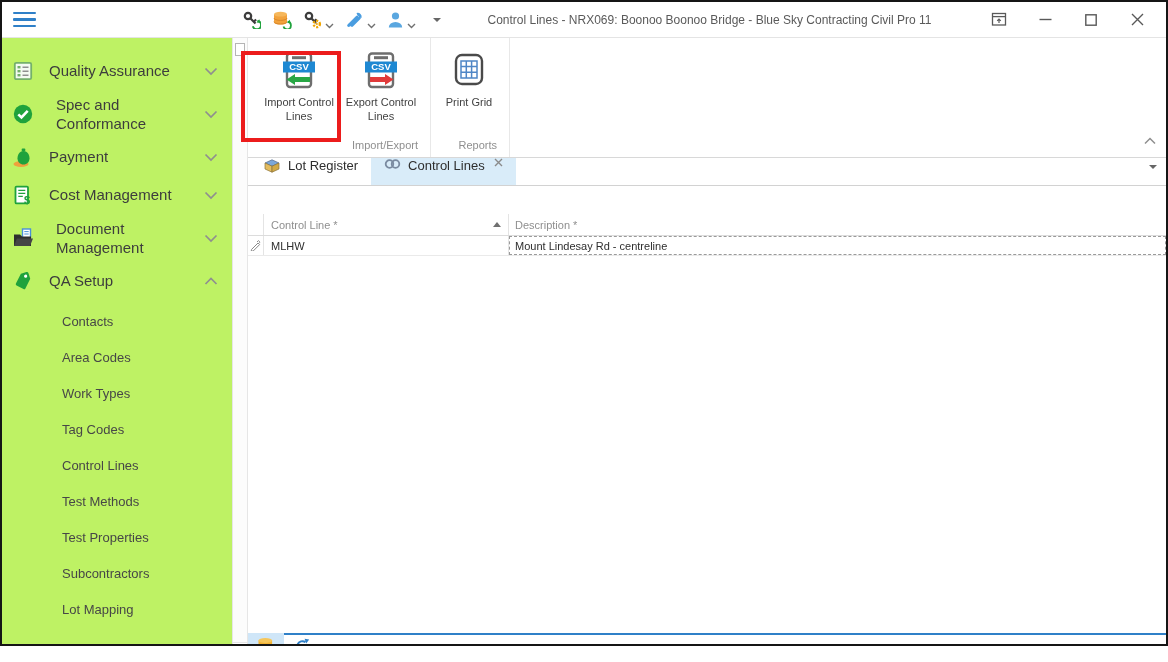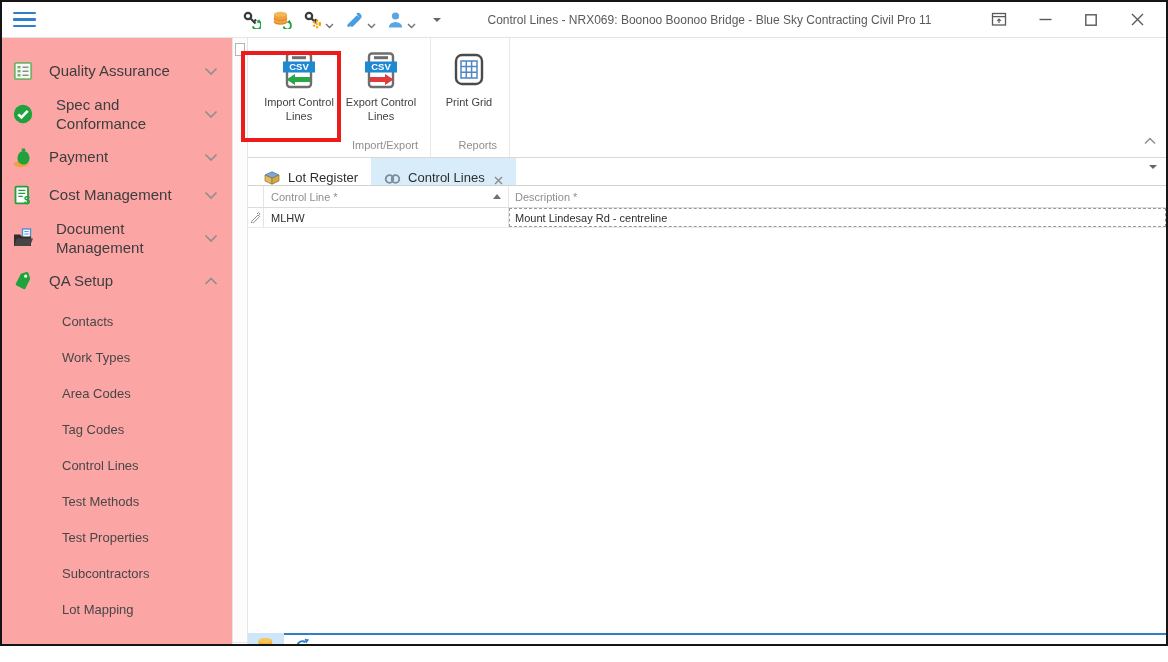--- a/index.html
+++ b/index.html
@@ -14,21 +14,21 @@
   .tb-left { width:238px; padding-left:11px; flex:none; }
   .hamburger { width:23px; display:flex; flex-direction:column; gap:4px; cursor:pointer; }
   .hamburger span { height:2.5px; background:#2f80c8; border-radius:1px; }
   .tb-tools { display:flex; align-items:center; gap:7px; flex:none; }
   .tool-btn { display:flex; align-items:flex-end; gap:3px; padding:1px 2px; cursor:pointer; }
   .tb-title { flex:1; text-align:center; font-size:12px; color:#5a5a5a; white-space:nowrap; overflow:hidden; }
   .win-controls { display:flex; align-items:center; flex:none; padding-right:6px; }
   .win-btn { width:46px; height:34px; display:flex; align-items:center; justify-content:center; cursor:pointer; }
   
   .app-body { display:flex; height:621px; }
-  .sidebar { width:230px; flex:none; overflow:hidden; padding-top:14px; background:#fca5a5; }
+  .sidebar { width:230px; flex:none; overflow:hidden; padding-top:14px; background:#bef264; }
   .sb-item { display:flex; align-items:center; gap:15px; padding:0 14px 0 10px; min-height:38px; cursor:pointer; }
   .sb-item.tall { min-height:48px;gap:22px; }
   .sb-item .lbl { font-size:15px; color:#3d3d3d; line-height:1.3; width:152px; }
   .sb-item .chev { margin-left:auto; flex:none; }
   .sb-sub { padding:10px 0 11px 60px; font-size:13px; color:#474747; cursor:pointer; white-space:nowrap; }
   .icon20 { width:22px; height:22px; flex:none; display:flex; align-items:center; justify-content:center; }
   
   .sb-scroll { width:16px; flex:none; position:relative; border-left:1px solid #e6e6e6; border-right:1px solid #e6e6e6; background:#fcfcfc; }
   .sb-thumb { position:absolute; top:5px; left:2px; right:2px; height:13px; background:#fff; border:1px solid #b5b5b5; cursor:pointer; }
   .sb-down { position:absolute; bottom:0; left:0; right:0; height:17px; border-top:1px solid #e6e6e6; background:#fff; display:flex; align-items:center; justify-content:center; cursor:pointer; }
@@ -37,28 +37,28 @@
   .ribbon { height:120px; flex:none; display:flex; align-items:stretch; border-bottom:1px solid #d8d8d8; position:relative; padding-left:4px; }
   .rgroup { display:flex; flex-direction:column; border-right:1px solid #e8e8e8; }
   .rbtns { flex:1; display:flex; padding:13px 8px 0 6px; }
   .rbtn { width:82px; display:flex; flex-direction:column; align-items:center; gap:6px; cursor:pointer; padding-top:1px; }
   .rbtn.narrow { width:64px; }
   .rlbl { font-size:11px; color:#424242; text-align:center; line-height:1.3; }
   .rgrouplbl { text-align:right; font-size:11px; color:#8f8f8f; padding:3px 12px 6px; }
   .ribbon-collapse { position:absolute; right:10px; bottom:8px; cursor:pointer; }
   
   .tabbar { height:27px; flex:none; display:flex; align-items:stretch; padding-left:2px; position:relative; }
-  .tab { display:flex; align-items:flex-end; gap:7px; padding:0 13px; font-size:13px; color:#2e2e2e; cursor:pointer; white-space:nowrap; }
+  .tab { display:flex; align-items:flex-start; gap:7px; padding:0 13px; font-size:13px; color:#2e2e2e; cursor:pointer; white-space:nowrap; }
   .tab.active { background:#d9ecf9; }
   .tab-close { display:flex; align-items:center; margin-left:2px; cursor:pointer; }
   .tab-caret { position:absolute; right:9px; top:11px; cursor:pointer; }
   .caret { width:0; height:0; border-left:4px solid transparent; border-right:4px solid transparent; border-top:4px solid #666; }
   
   .grid { flex:1; display:flex; flex-direction:column; border-top:1px solid #d2d2d2; min-height:0; }
-  .ghead { display:flex; height:22px; flex:none; border-bottom:1px solid #dcdcdc; }
+  .ghead { display:flex; height:22px; flex:none; border-bottom:1px solid #dcdcdc;margin-top:28px; }
   .gc0 { width:16px; flex:none; border-right:1px solid #e4e4e4; display:flex; align-items:center; justify-content:center; }
   .gc1 { width:245px; flex:none; border-right:1px solid #e4e4e4; display:flex; align-items:center; padding:0 7px; }
   .gc2 { flex:1; display:flex; align-items:center; padding:0 6px; min-width:0; }
   .hlbl { font-size:11px; color:#8f8f8f; }
   .sort-asc { margin-left:auto; width:0; height:0; border-left:4.5px solid transparent; border-right:4.5px solid transparent; border-bottom:5.5px solid #707070; }
   .grow { display:flex; height:20px; flex:none; border-bottom:1px solid #eaeaea; }
   .cellt { font-size:11px; color:#2e2e2e; }
   .desc-cell { border:1px dashed #9a9a9a; padding:0 5px; }
   .gbody { flex:1; }
   
@@ -249,22 +249,22 @@
             </svg>
         </span>
         <span class="lbl">QA Setup</span>
         <span class="chev"><svg width="14" height="9" viewBox="0 0 14 9">
               <polyline points="1.5,7 7,1.5 12.5,7" stroke="#8f8f8f" stroke-width="1.7" fill="none"></polyline>
             </svg></span>
       </div>
 
       <div style="padding-top:4px;">
         <div class="sb-sub">Contacts</div>
+        <div class="sb-sub">Area Codes</div>
         <div class="sb-sub">Work Types</div>
-        <div class="sb-sub">Area Codes</div>
         <div class="sb-sub">Tag Codes</div>
         <div class="sb-sub">Control Lines</div>
         <div class="sb-sub">Test Methods</div>
         <div class="sb-sub">Test Properties</div>
         <div class="sb-sub">Subcontractors</div>
         <div class="sb-sub">Lot Mapping</div>
       </div>
     </nav>
 
     <div class="sb-scroll">

